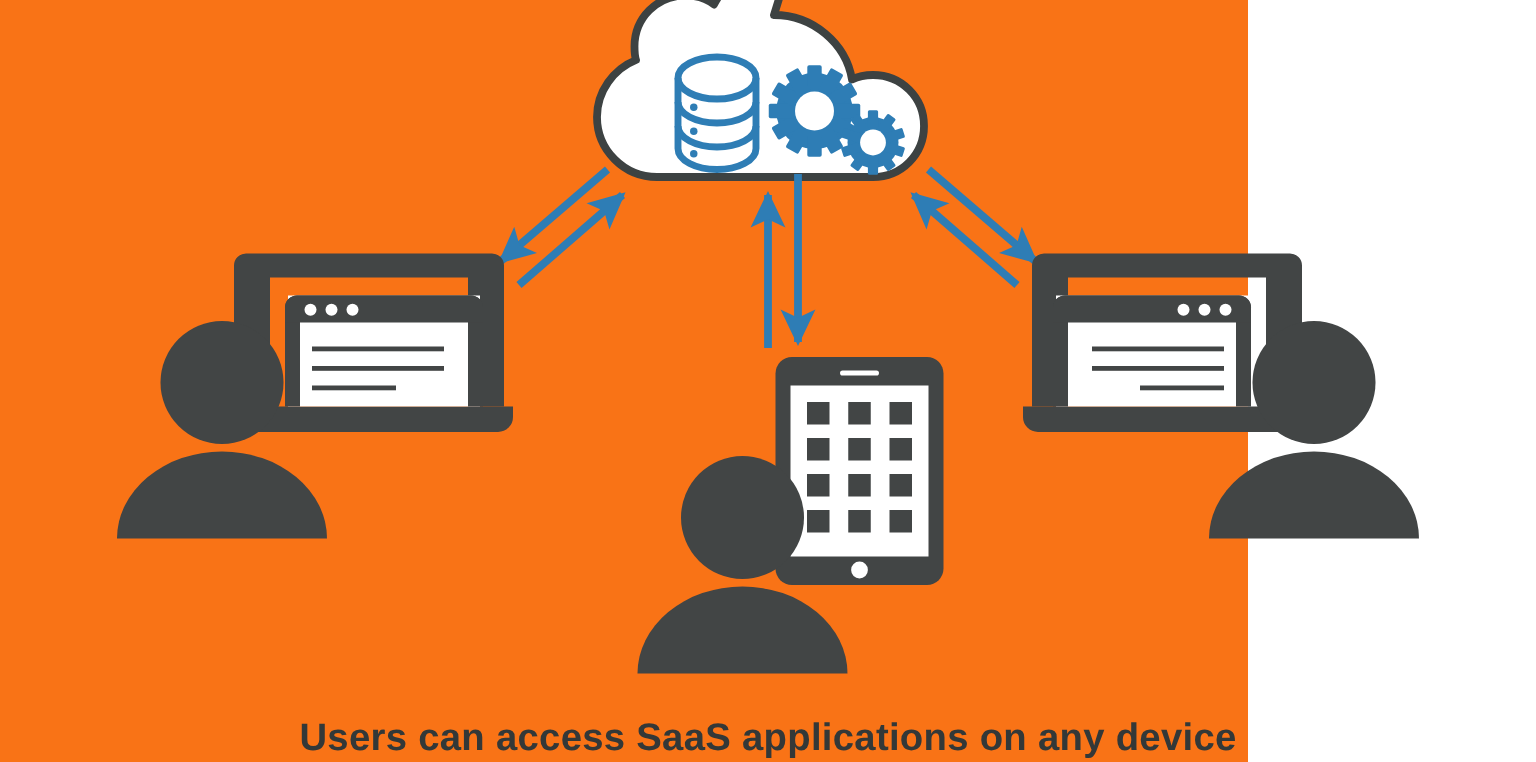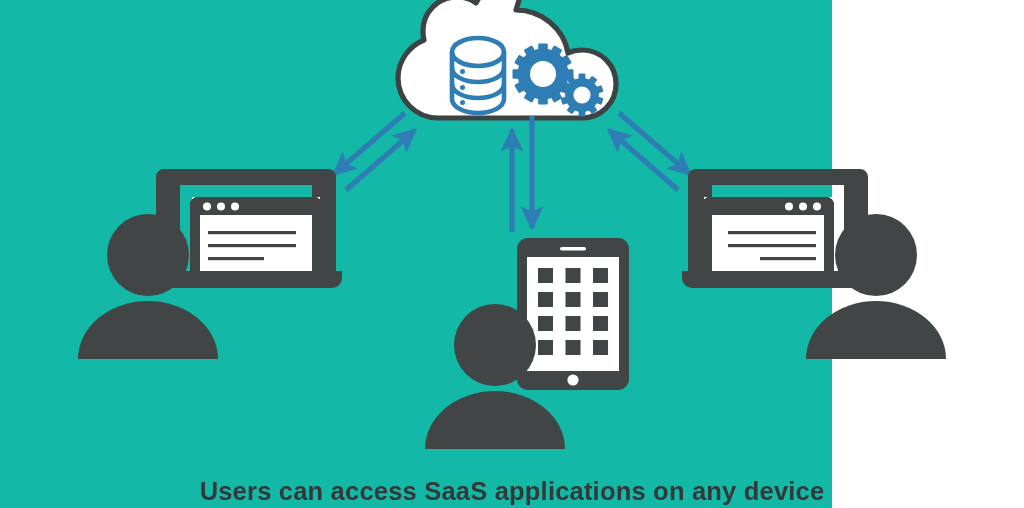--- a/index.html
+++ b/index.html
@@ -10,21 +10,21 @@
   body {
     width: 1024px;
     height: 508px;
     font-family: "Liberation Sans", sans-serif;
     overflow: hidden;
   }
   #diagram-root {
     position: relative;
     width: 832px;
     height: 508px;
-    background: #14b8a6;
+    background: #f97316;
   }
   #scene {
     display: block;
     width: 1024px;
     height: 508px;
   }
   .caption-text {
     font-family: "Liberation Sans", sans-serif;
     font-size: 25.5px;
     font-weight: bold;

